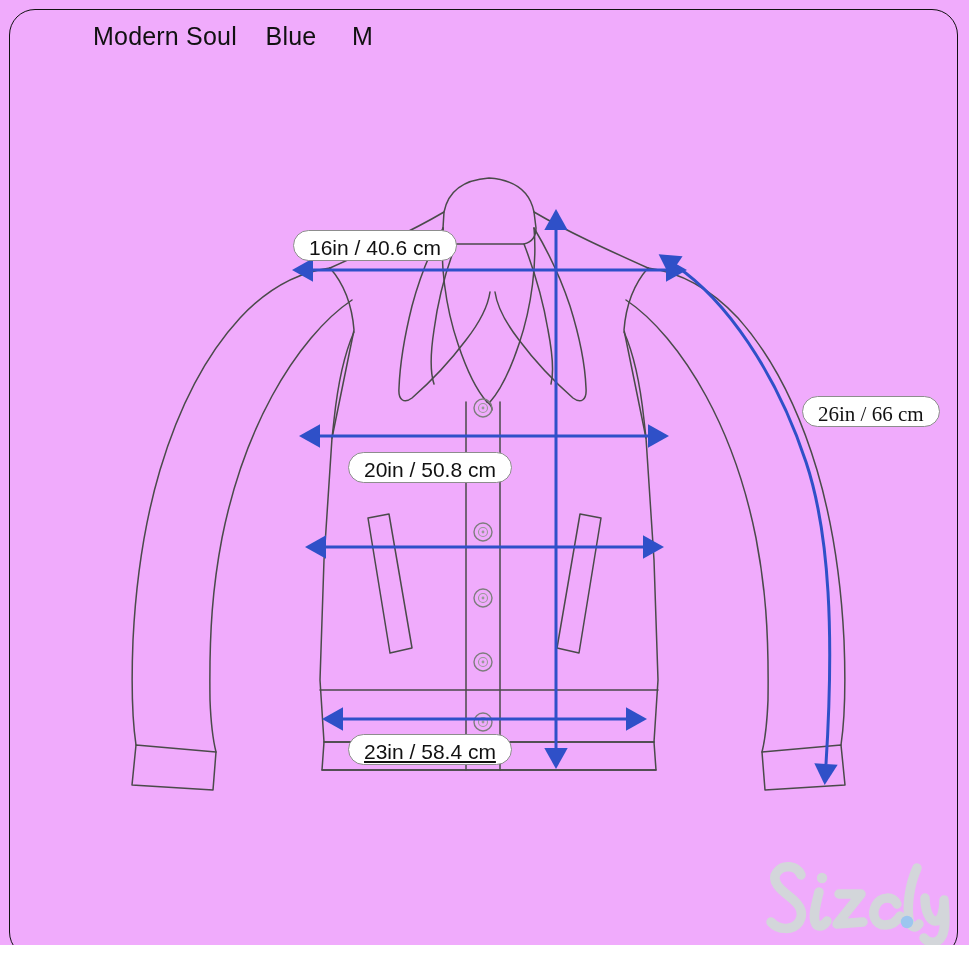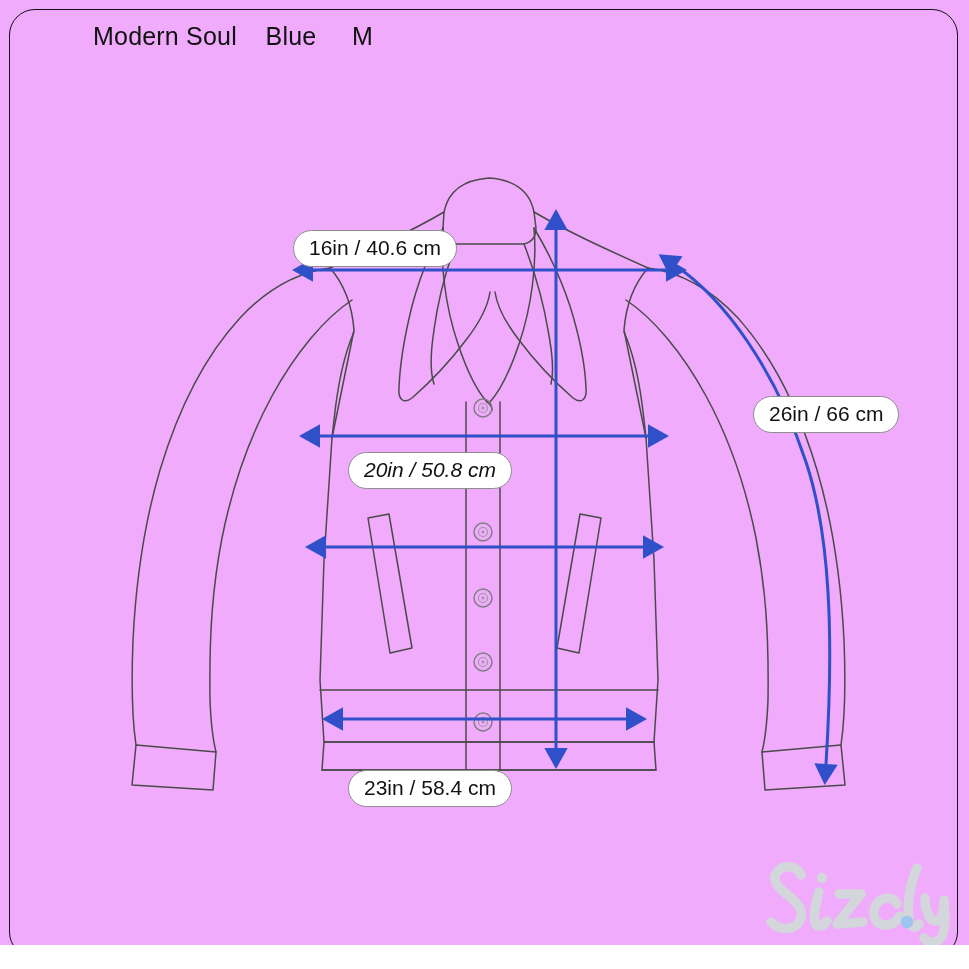--- a/index.html
+++ b/index.html
@@ -42,21 +42,21 @@
     left: 0;
     top: 0;
     width: 969px;
     height: 969px;
   }
   .pill {
     position: absolute;
     background: #ffffff;
     border: 1.3px solid #8d8d8d;
     border-radius: 22px;
-    padding: 6px 15px 7px 15px;
+    padding: 6px 15px 1px 15px;
     font-size: 21px;
     color: #111111;
     white-space: nowrap;
     line-height: 1.05;
     box-sizing: border-box;
   }
   #logo {
     position: absolute;
     left: 757px;
     top: 852px;
@@ -183,26 +183,26 @@
 
       <line x1="343" y1="719" x2="626" y2="719" marker-start="url(#arrowStart)" marker-end="url(#arrowEnd)"></line>
 
       <path d="M676,266 C726,300 776,372 806,462 C830,534 834,636 826,764" marker-start="url(#arrowStart)" marker-end="url(#arrowEnd)"></path>
     </g>
   </svg>
 
   <div class="pill" style="left:293px; top:230px;">16in / 40.6 cm</div>
 
 
-  <div class="pill" style="left:753px; top:396px;">26in / 66 cm</div>
-
-  <div class="pill" style="left:348px; top:452px;font-style:italic;">20in / 50.8 cm</div>
-
-
-  <div class="pill" style="left:348px; top:770px;">23in / 58.4 cm</div>
+  <div class="pill" style="left:802px; top:396px;font-family:Liberation Serif, serif;">26in / 66 cm</div>
+
+  <div class="pill" style="left:348px; top:452px;">20in / 50.8 cm</div>
+
+
+  <div class="pill" style="left:348px; top:734px;text-decoration:underline;">23in / 58.4 cm</div>
 
   <svg id="logo" viewBox="0 0 195 96">
     <g fill="none" stroke="#d3d6da" stroke-width="9.5" stroke-linecap="round" stroke-linejoin="round">
 
       <path d="M44,23 C40,13 26,12 20,20 C13,29 24,38 33,45 C42,52 48,60 42,70
                C36,79 21,78 14,70"></path>
 
       <path d="M62,40 C59,52 56,62 58,70 C60,76 66,75 70,69"></path>
 
       <path d="M82,42 L104,42 L80,72 L106,70"></path>

